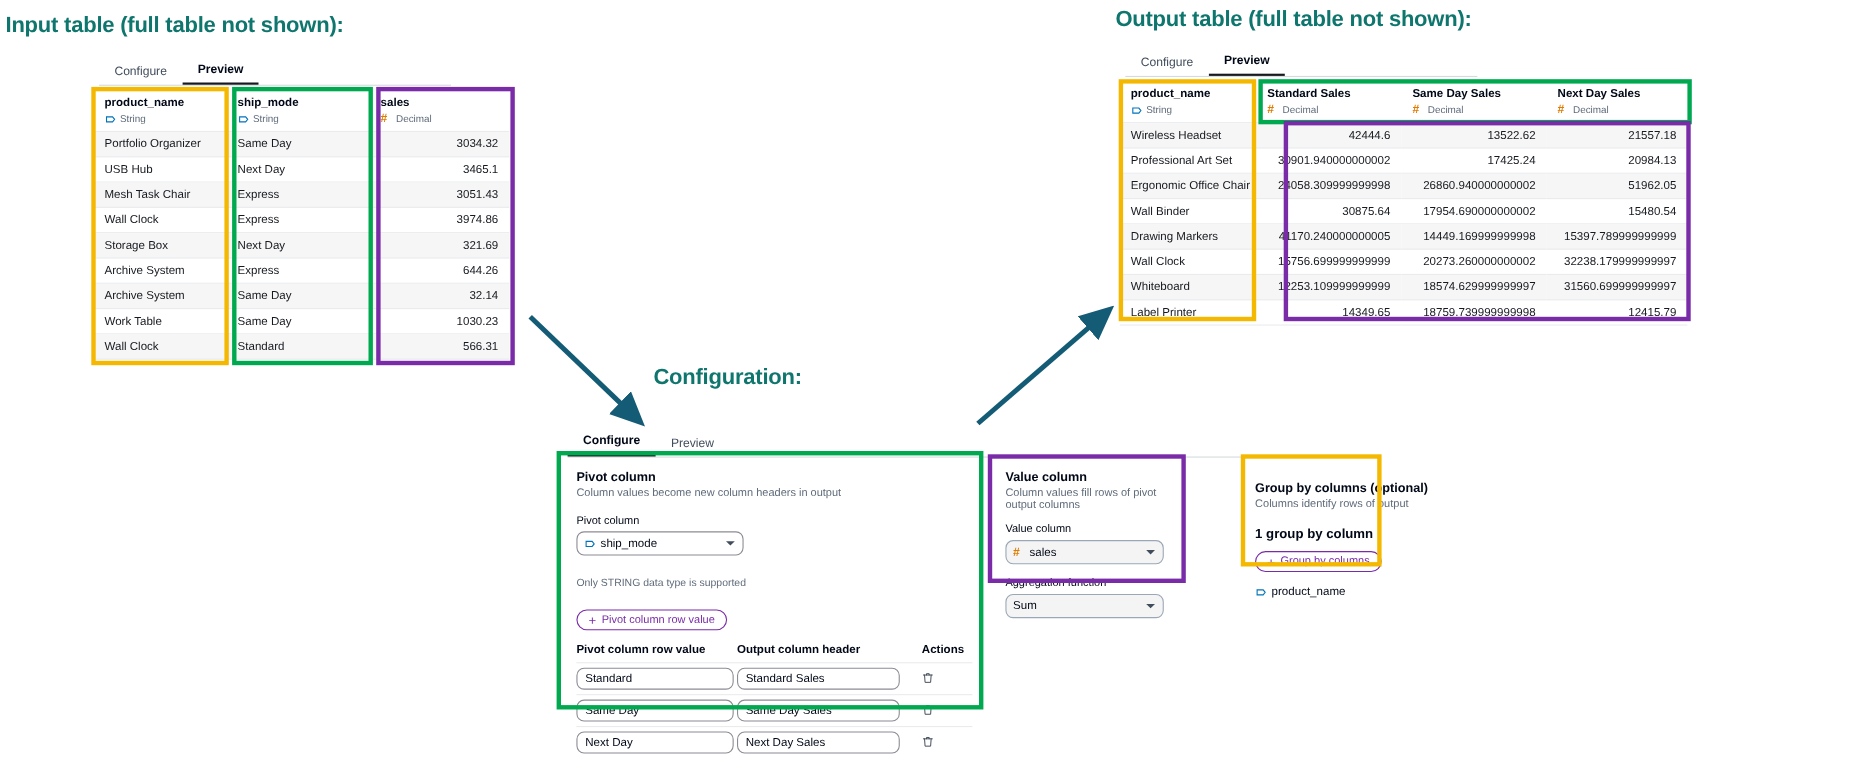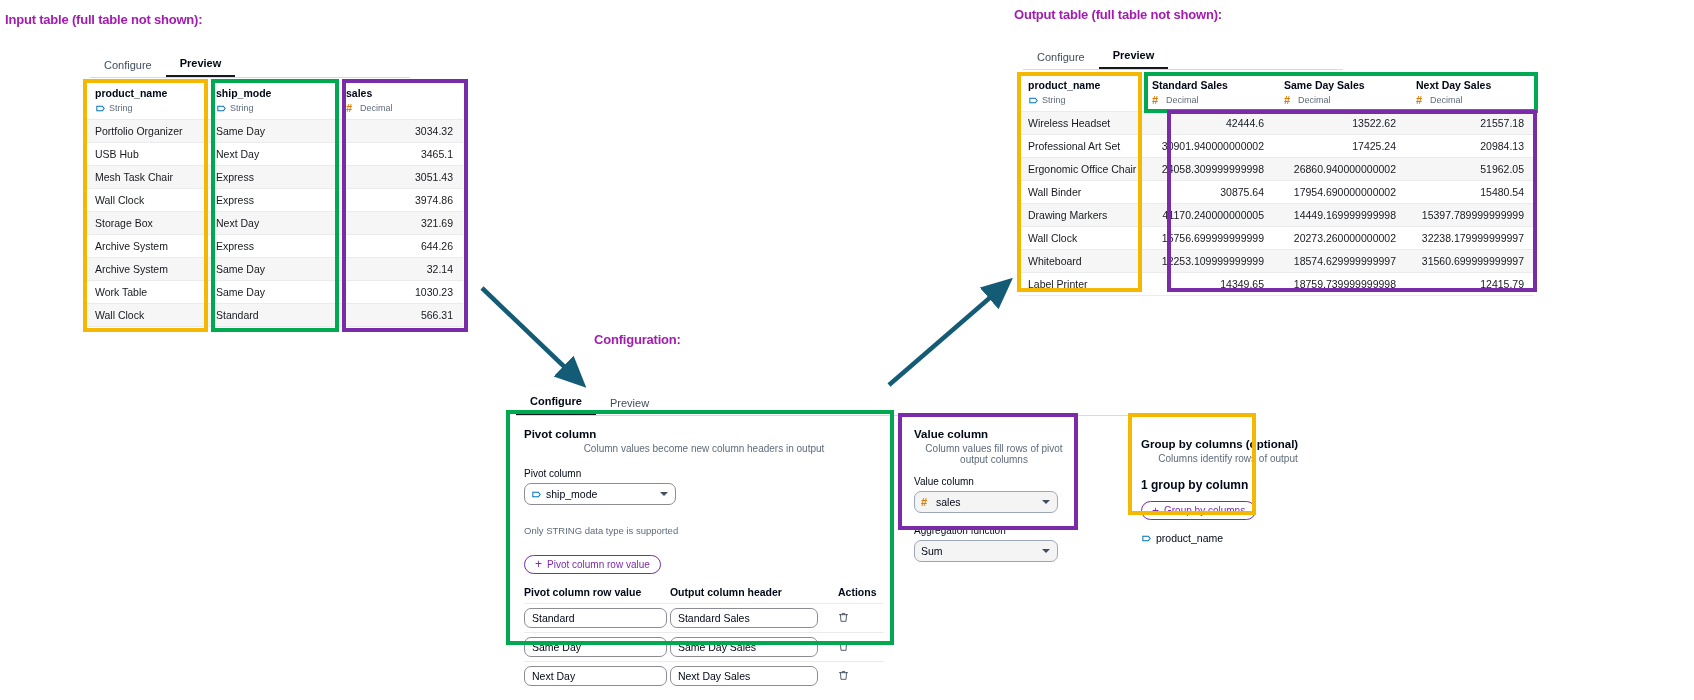--- a/index.html
+++ b/index.html
@@ -12,22 +12,22 @@
     position: relative;
     width: 1694px;
     height: 700px;
     overflow: hidden;
     background: #ffffff;
   }
 
   .annot-title {
     position: absolute;
     font-weight: bold;
-    font-size: 13px;
-    color: #a21caf;
+    font-size: 20px;
+    color: #0f766e;
     letter-spacing: -0.2px;
     white-space: nowrap;
   }
 
   
   .panel { position: absolute; background: #fff; }
 
   .tabs {
     position: absolute;
     display: flex;
@@ -96,21 +96,21 @@
   }
   .hl.orange { border-color: #f5b800; }
   .hl.green  { border-color: #00a94f; }
   .hl.purple { border-color: #7a2ba8; }
 
   
   .cfg-body { position: absolute; background:#fff; }
   .cfg-sec-title {
     font-size: 11.5px; font-weight: bold; color:#000716; margin:0 0 3px 0;
   }
-  .cfg-sec-desc { font-size: 10px; color:#5f6b7a; margin:0 0 14px 0;text-align:center; }
+  .cfg-sec-desc { font-size: 10px; color:#5f6b7a; margin:0 0 14px 0; }
   .cfg-label { font-size: 10px; color:#000716; margin-bottom:4px; }
   .cfg-hint { font-size: 9.5px; color:#5f6b7a; margin-top:20px; }
 
   .select {
     display: flex; align-items: center;
     height: 22px;
     border: 1px solid #8c8c94;
     border-radius: 7px;
     background: #fff;
     font-size: 10.5px;

